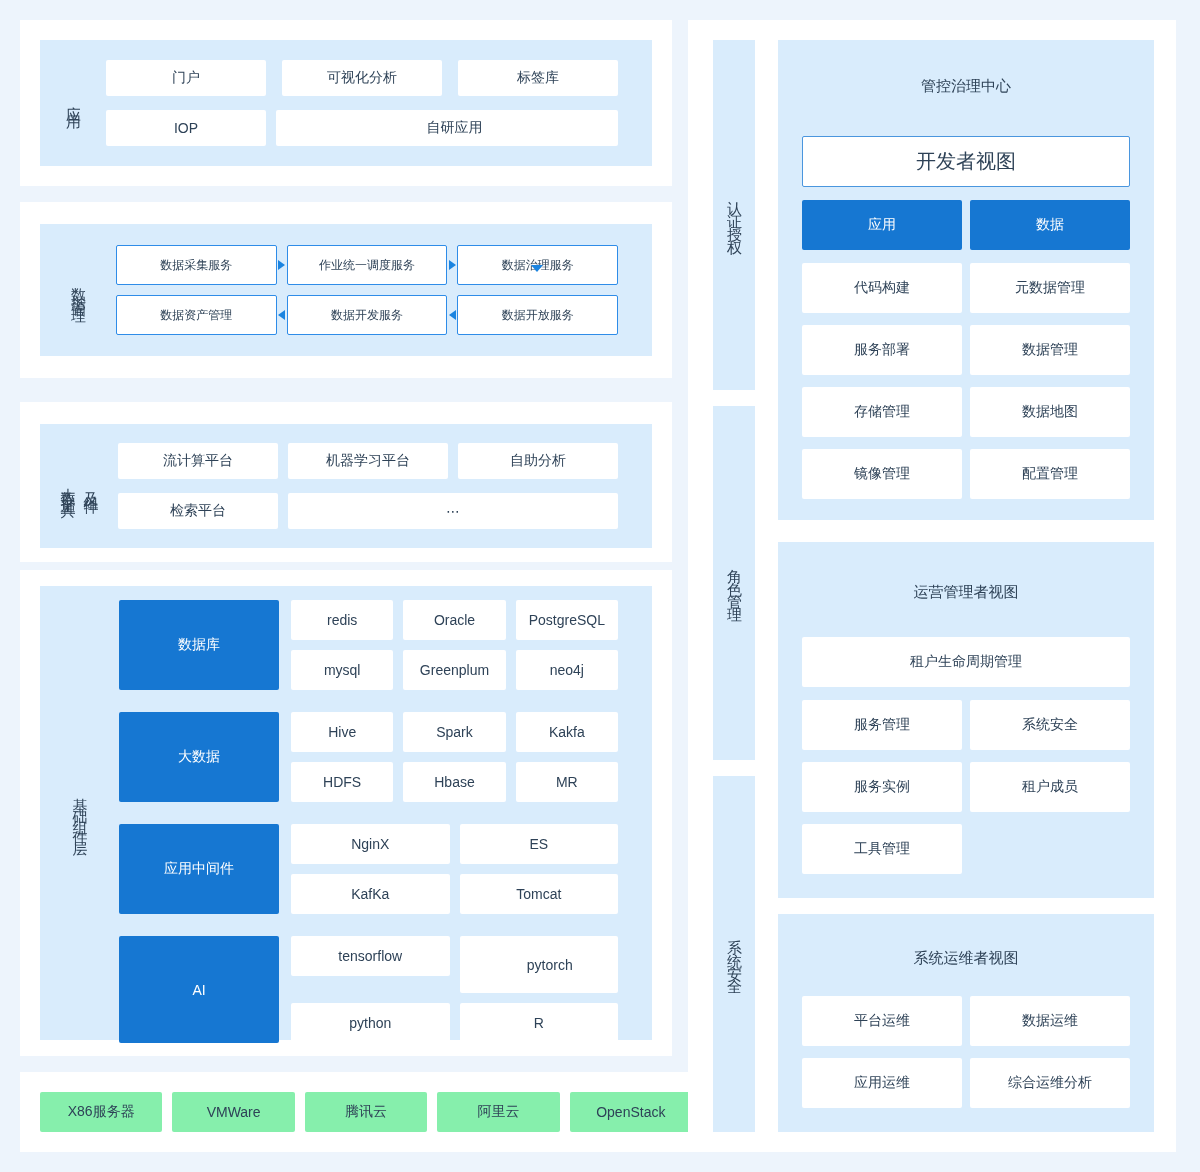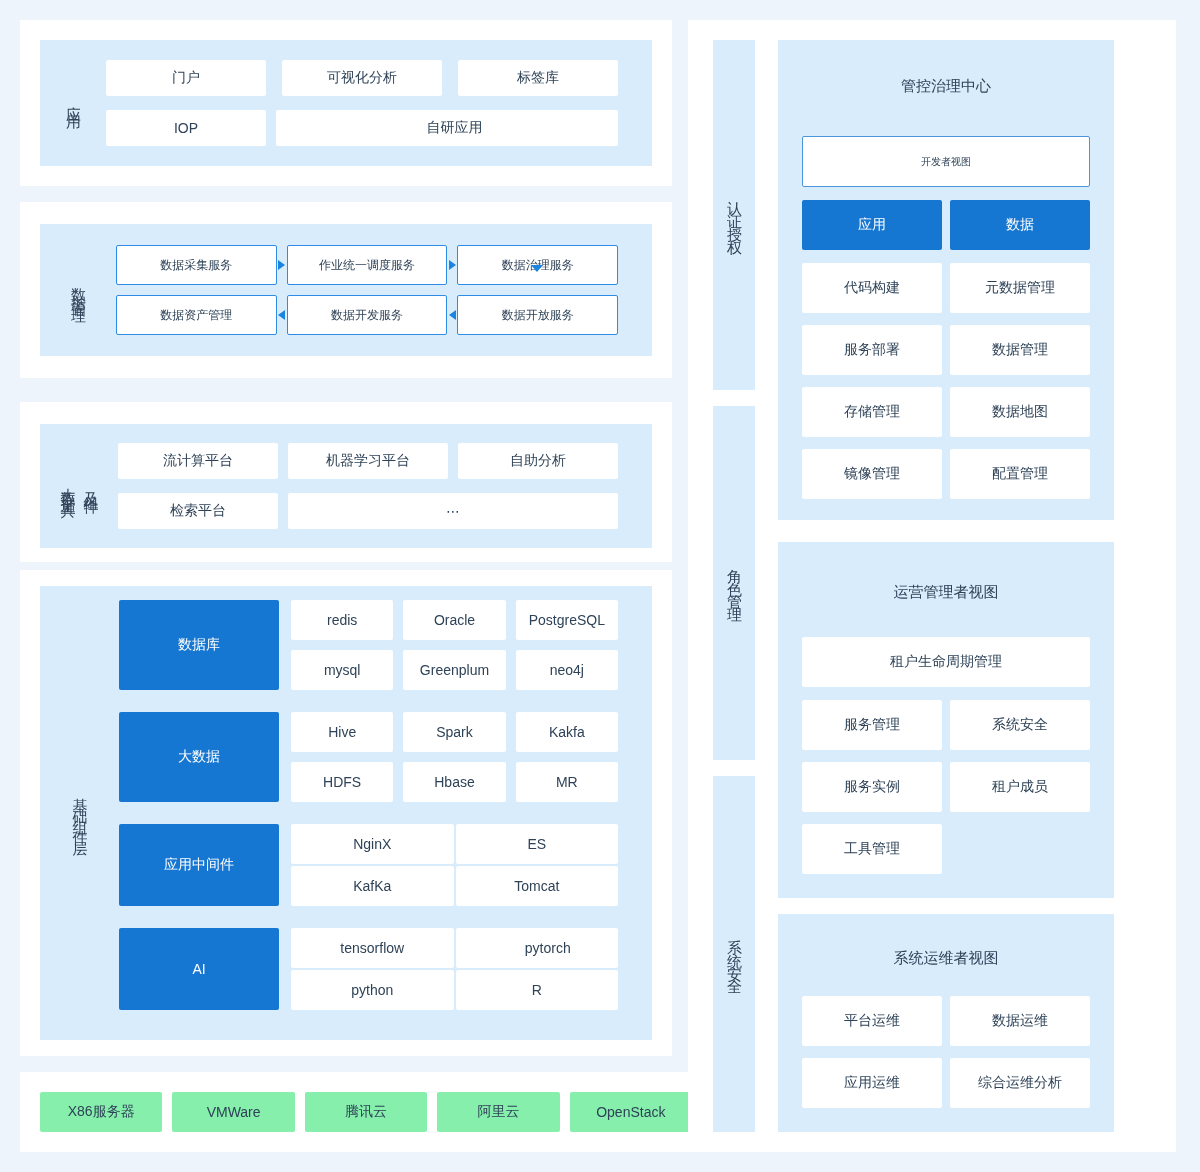--- a/index.html
+++ b/index.html
@@ -45,42 +45,42 @@
     display:flex;align-items:center;justify-content:center;
     font-size:12px;border-radius:2px;white-space:nowrap;
   }
   .arrow-gap{width:10px;display:flex;align-items:center;justify-content:center;}
   .tri-r{width:0;height:0;border-top:5px solid transparent;border-bottom:5px solid transparent;border-left:7px solid #1b84e0;}
   .tri-l{width:0;height:0;border-top:5px solid transparent;border-bottom:5px solid transparent;border-right:7px solid #1b84e0;}
   .tri-d{width:0;height:0;border-left:6px solid transparent;border-right:6px solid transparent;border-top:7px solid #1b84e0;position:absolute;}
   
   .group{display:flex;gap:12px;}
   .grid3{flex:1;display:grid;grid-template-columns:repeat(3,1fr);gap:10px;}
-  .grid2{flex:1;display:grid;grid-template-columns:repeat(2,1fr);gap:2px;}
+  .grid2{flex:1;display:grid;grid-template-columns:repeat(2,1fr);gap:10px;}
   
   .infra{display:flex;align-items:center;gap:10px;padding:0 20px;}
   .infra .box{flex:1;height:40px;background:#86efac;}
   
   .bar{
     position:absolute;left:25px;width:42px;background:#d9ecfc;
     display:flex;align-items:center;justify-content:center;
   }
   .bar .vlabel{letter-spacing:13px;}
-  .rpanel{position:absolute;left:90px;width:336px;background:#d9ecfc;}
+  .rpanel{position:absolute;left:90px;width:376px;background:#d9ecfc;}
   .rpanel .title{
     text-align:center;font-size:15px;color:#2e4257;
     height:20px;line-height:20px;
   }
   .rgrid{display:grid;grid-template-columns:repeat(2,1fr);gap:12px 8px;margin:13px 24px 4px;}
   .rgrid .box,.rfull{height:50px;}
   .rfull{margin:0 24px;display:flex;align-items:center;justify-content:center;
     background:#fff;font-size:14px;border-radius:2px;}
   .outline-box{
     margin:0 24px;height:49px;background:#ffffff;border:1px solid #4a96de;
-    display:flex;align-items:center;justify-content:center;font-size:10px;border-radius:2px;
+    display:flex;align-items:center;justify-content:center;font-size:20px;border-radius:2px;
   }
   .tabs{display:grid;grid-template-columns:repeat(2,1fr);gap:8px;margin:13px 24px 0;}
   .tabs .blue-box{height:50px;}
 </style>
 </head>
 <body>
 
 <div class="stage">
 
   <div class="white-card lsec" style="top:20px;height:166px;">
@@ -193,21 +193,21 @@
             <div class="box" style="height:40px;">ES</div>
             <div class="box" style="height:40px;">KafKa</div>
             <div class="box" style="height:40px;">Tomcat</div>
           </div>
         </div>
 
         <div class="group">
           <div class="blue-box" style="width:160px;">AI</div>
           <div class="grid2">
             <div class="box" style="height:40px;">tensorflow</div>
-            <div class="box" style="height:40px;padding-left:22px;">pytorch</div>
+            <div class="box" style="height:57px;padding-left:22px;">pytorch</div>
             <div class="box" style="height:40px;">python</div>
             <div class="box" style="height:40px;">R</div>
           </div>
         </div>
       </div>
     </div>
   </div>
 
   <div class="white-card lsec infra" style="top:1072px;height:80px;">
     <div class="box">X86服务器</div>

